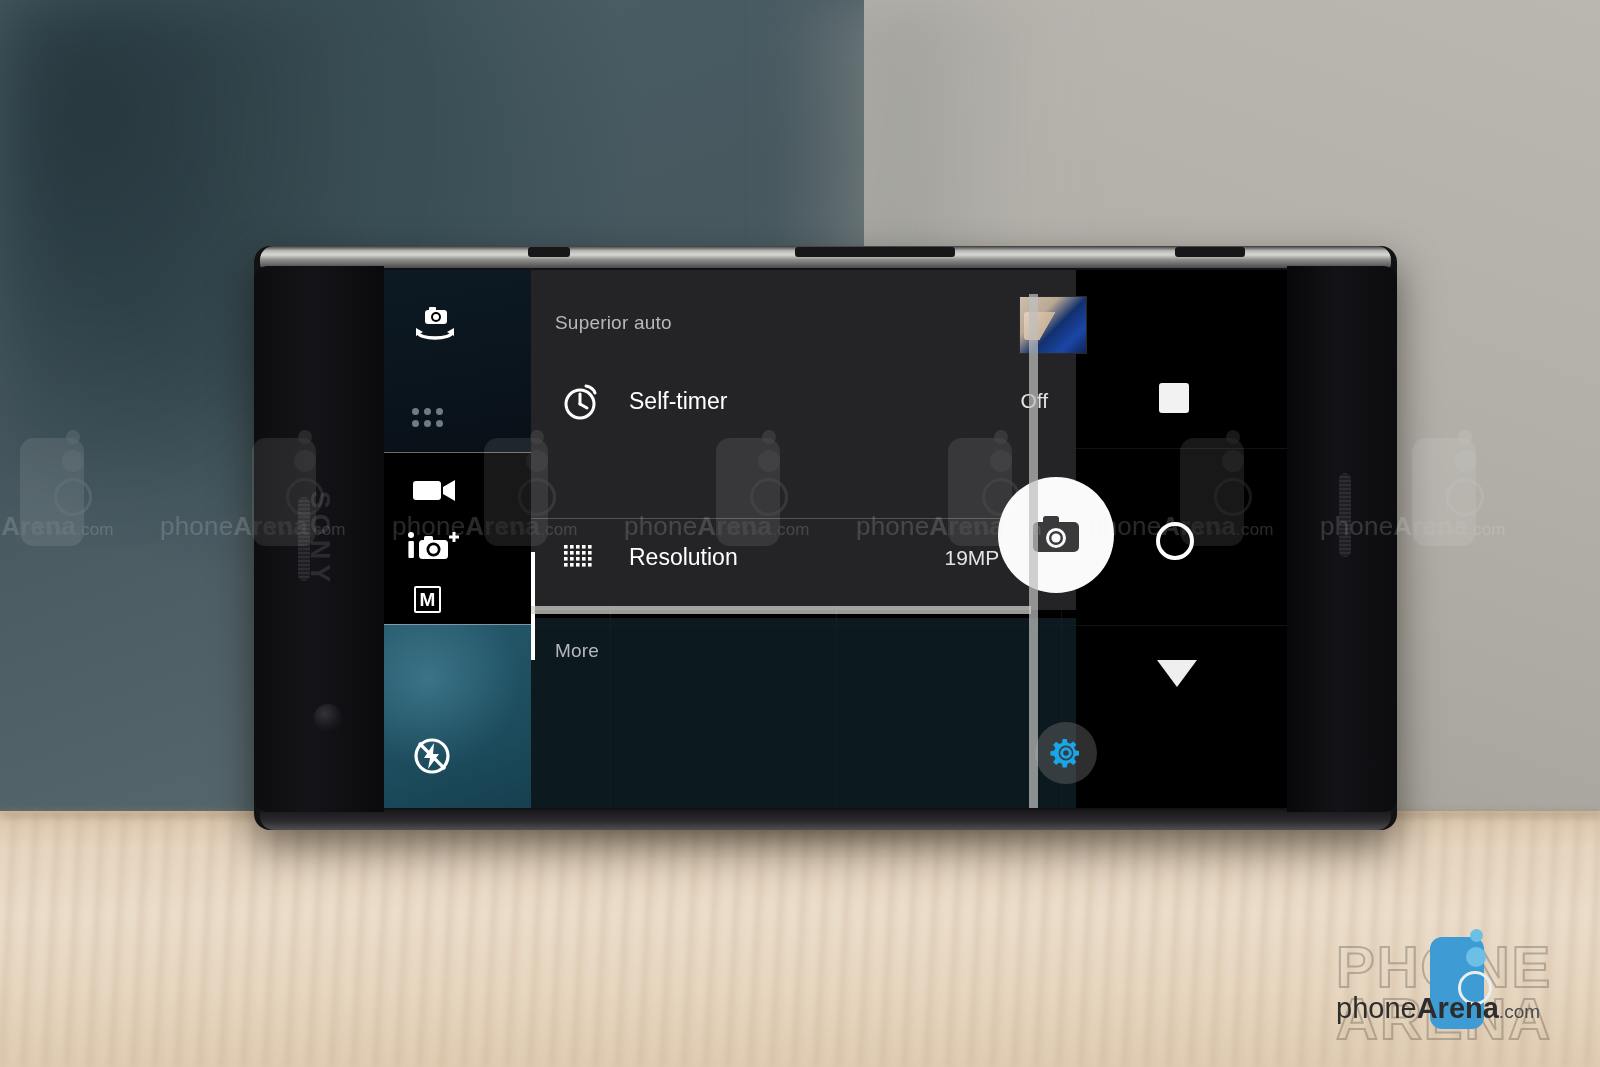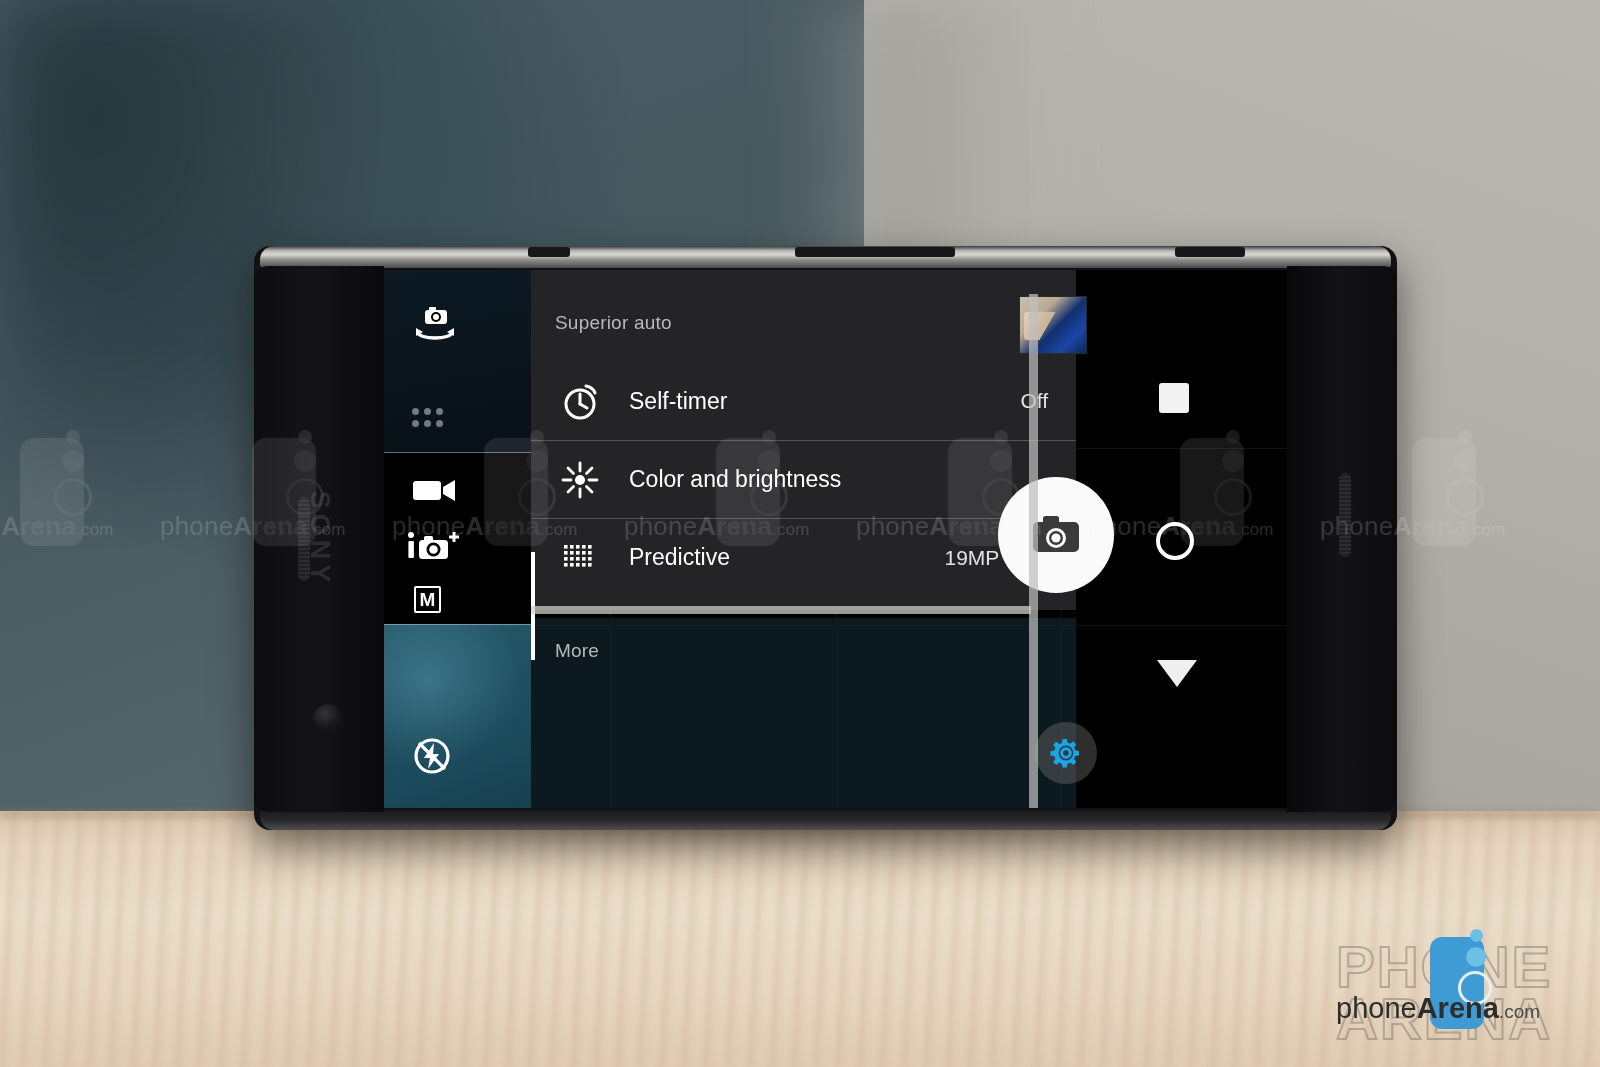--- a/index.html
+++ b/index.html
@@ -409,39 +409,20 @@
                 <circle cx="20" cy="24" r="14" stroke="#fff" stroke-width="3" fill="none"></circle>
                 <path d="M20 24 L20 14" stroke="#fff" stroke-width="3" stroke-linecap="round"></path>
                 <path d="M20 24 L27 28" stroke="#fff" stroke-width="3" stroke-linecap="round"></path>
                 <path d="M26 6 C31 7 34 10 35 13" stroke="#fff" stroke-width="3" fill="none" stroke-linecap="round"></path>
               </svg>
             </div>
             <div class="lbl">Self-timer</div>
             <div class="val">Off</div>
           </div>
 
-          <div class="mrow row-color divider">
-            <div class="ic">
-              <svg width="40" height="40" viewBox="0 0 40 40">
-                <circle cx="20" cy="20" r="5" fill="#fff"></circle>
-                <g stroke="#fff" stroke-width="2.8" stroke-linecap="round">
-                  <path d="M20 3 L20 11"></path>
-                    <path d="M20 29 L20 37"></path>
-                  <path d="M3 20 L11 20"></path>
-                    <path d="M29 20 L37 20"></path>
-                  <path d="M8 8 L13.5 13.5"></path>
-                    <path d="M26.5 26.5 L32 32"></path>
-                  <path d="M32 8 L26.5 13.5"></path>
-                    <path d="M13.5 26.5 L8 32"></path>
-                </g>
-              </svg>
-            </div>
-            <div class="lbl">Color and brightness</div>
-            <div class="val"></div>
-          </div>
 
           <div class="mrow row-res divider">
             <div class="ic">
               <svg width="34" height="30" viewBox="0 0 34 30">
                 <g fill="#fff">
                   <rect x="1" y="2" width="3.6" height="3.6"></rect>
                     <rect x="7" y="2" width="3.6" height="3.6"></rect>
                     <rect x="13" y="2" width="3.6" height="3.6"></rect>
                     <rect x="19" y="2" width="3.6" height="3.6"></rect>
                     <rect x="25" y="2" width="3.6" height="3.6"></rect>
@@ -456,21 +437,21 @@
                     <rect x="19" y="14" width="3.6" height="3.6"></rect>
                     <rect x="25" y="14" width="3.6" height="3.6"></rect>
                   <rect x="1" y="20" width="3.6" height="3.6"></rect>
                     <rect x="7" y="20" width="3.6" height="3.6"></rect>
                     <rect x="13" y="20" width="3.6" height="3.6"></rect>
                     <rect x="19" y="20" width="3.6" height="3.6"></rect>
                     <rect x="25" y="20" width="3.6" height="3.6"></rect>
                 </g>
               </svg>
             </div>
-            <div class="lbl">Predictive</div>
+            <div class="lbl">Resolution</div>
             <div class="val">19MP (4:3)</div>
           </div>
         </div>
 
         <div class="menu-lower">
           <div class="sect-head sect-more">More</div>
 
         </div>
       </div>
 

